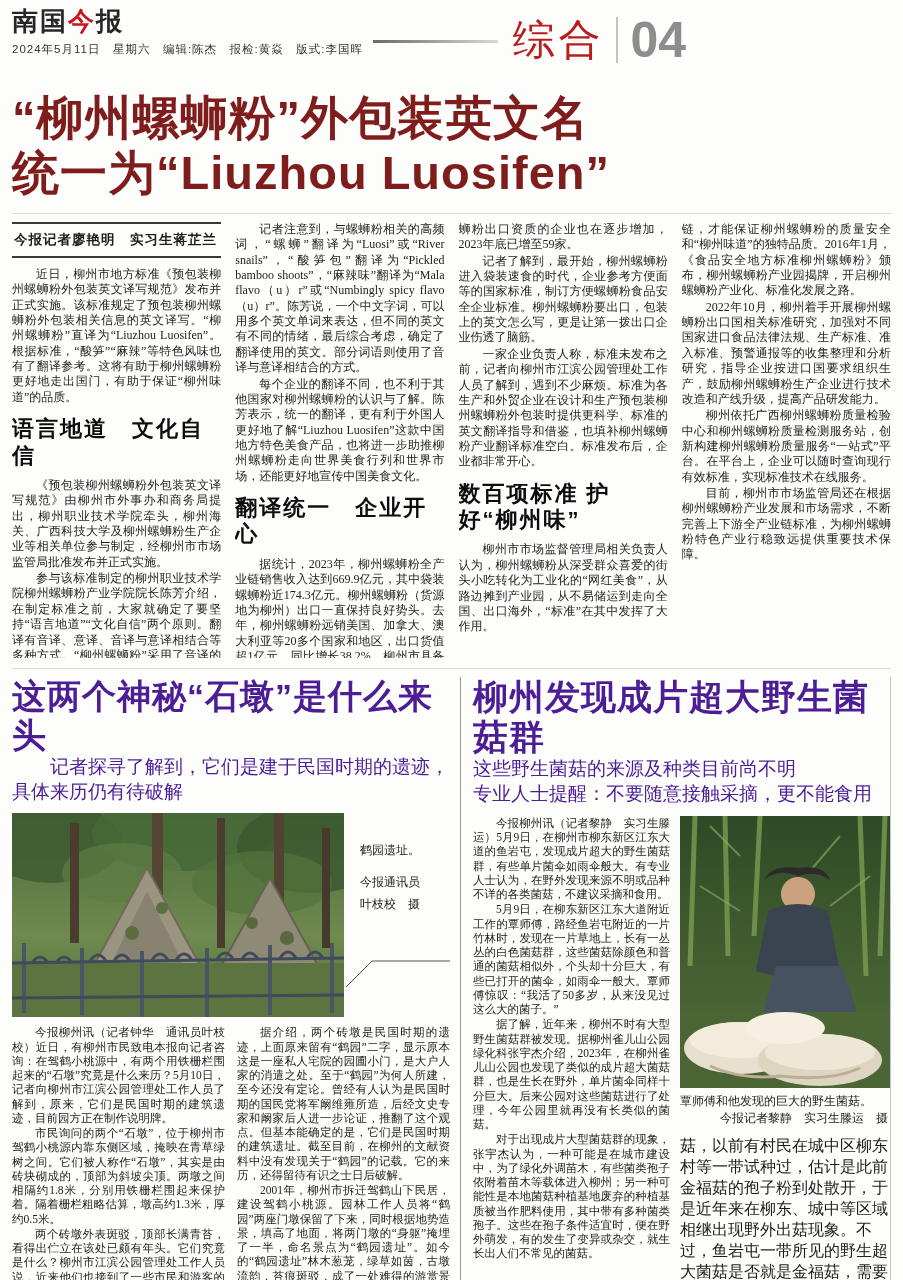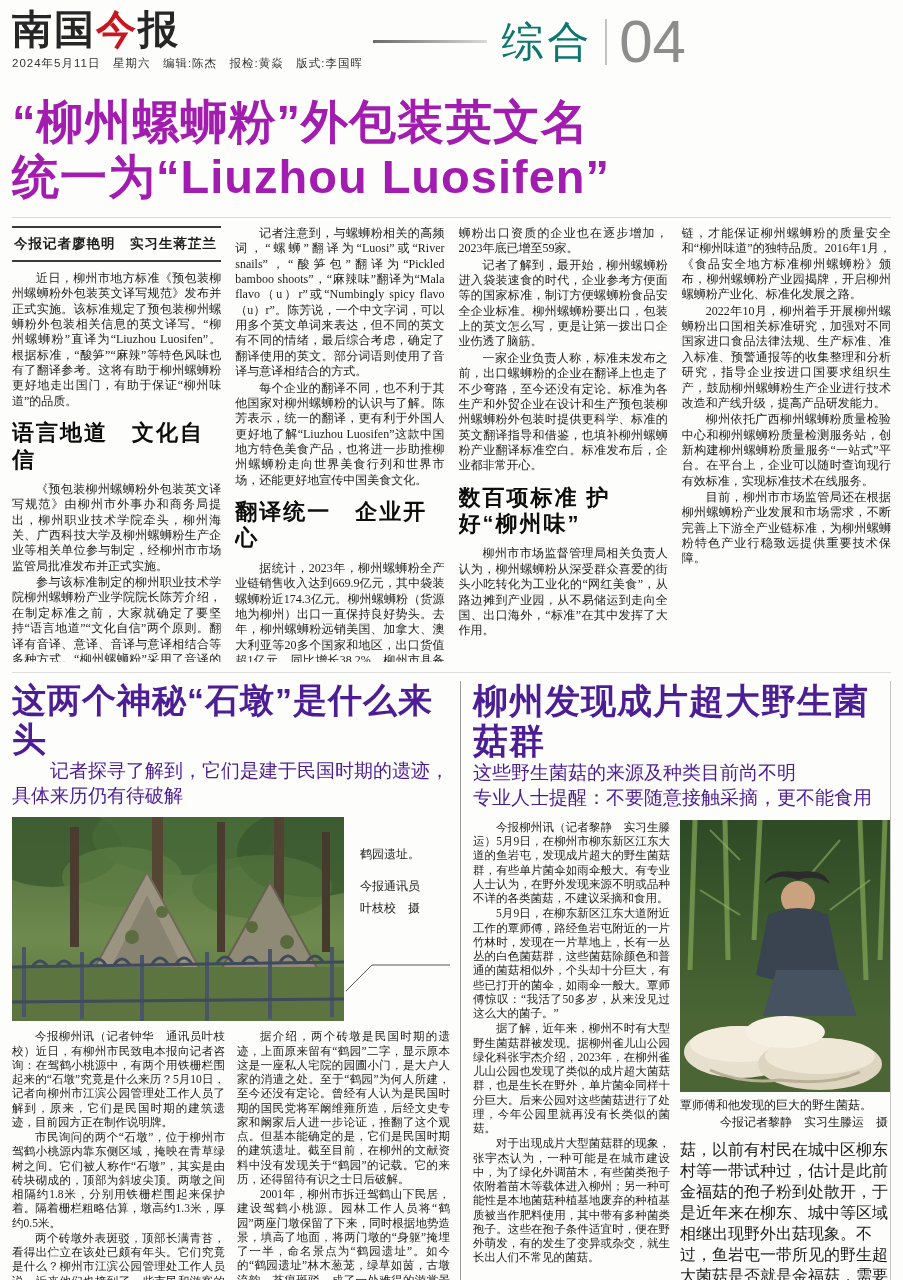--- a/index.html
+++ b/index.html
@@ -5,37 +5,37 @@
   * { margin:0; padding:0; box-sizing:border-box; }
   html,body { background:#e8e8e8; }
   .page {
     width:903px; height:1280px; margin:0 auto; background:#fdfdfc;
     position:relative; overflow:hidden; padding:10px 12px 0 12px;
     font-family:"Liberation Serif","DejaVu Serif",serif; color:#1c1c1c;
   }
   
   .mast-row { display:flex; align-items:flex-start; }
   .mast-left { flex:0 0 auto; }
-  .logo { font-family:Liberation Serif, serif; font-weight:900;
-          font-size:40px; letter-spacing:2px; color:#262626; line-height:1; }
+  .logo { font-family:Liberation Mono, monospace; font-weight:900;
+          font-size:26px; letter-spacing:2px; color:#262626; line-height:1; }
   .logo .red { color:#c9161e; }
   .mast-line { flex:1 1 auto; height:3px; margin:30px 14px 0 10px;
                background:linear-gradient(to right,#6a6a6a,#d9d9d9); }
   .section-block { display:flex; align-items:center; margin-top:2px; }
-  .section-name { font-family:"Liberation Sans",sans-serif; font-size:42px; color:#0f766e;
+  .section-name { font-family:"Liberation Sans",sans-serif; font-size:42px; color:#b91c1c;
                   letter-spacing:4px; }
   .section-vbar { width:2px; height:46px; background:#c2c2c2; margin:0 12px; }
-  .page-num { font-family:"Liberation Sans",sans-serif; font-size:60px; font-weight:normal;
+  .page-num { font-family:"Liberation Sans",sans-serif; font-size:50px; font-weight:bold;
               color:#8d8d8d; line-height:1; }
   .mast-spacer { flex:0 0 205px; }
   .dateline { font-size:11.5px; color:#333; margin-top:6px; letter-spacing:1px;
               font-family:"Liberation Sans",sans-serif; }
   
   .lead-headline { margin-top:22px; font-family:"Liberation Sans","DejaVu Sans",sans-serif;
-                   font-weight:900; font-size:47px; line-height:1.18; color:#a21caf;
+                   font-weight:900; font-size:47px; line-height:1.18; color:#7f1d1d;
                    letter-spacing:1px; }
   .lead-rule { border:none; border-top:1px solid #d8d8d8; margin:12px 0 8px 0; }
   
   .lead-body { display:flex; gap:14px; height:436px; overflow:hidden; margin-top:4px; }
   .lead-col { flex:1 1 0; overflow:hidden; }
   .byline-box { border-top:2px solid #3a3a3a; border-bottom:2px solid #3a3a3a;
                 padding:7px 2px; font-size:13.5px; font-weight:bold; margin-bottom:9px;
                 letter-spacing:1px; }
   .coltext p { font-size:12px; line-height:1.28; text-align:justify; text-indent:2em;
                margin-bottom:1px; }
@@ -113,21 +113,21 @@
     </div>
     <div class="lead-col coltext">
         <p>记者注意到，与螺蛳粉相关的高频词，“螺蛳”翻译为“Luosi”或“River snails”，“酸笋包”翻译为“Pickled bamboo shoots”，“麻辣味”翻译为“Mala flavo（u）r”或“Numbingly spicy flavo（u）r”。陈芳说，一个中文字词，可以用多个英文单词来表达，但不同的英文有不同的情绪，最后综合考虑，确定了翻译使用的英文。部分词语则使用了音译与意译相结合的方式。</p>
         <p>每个企业的翻译不同，也不利于其他国家对柳州螺蛳粉的认识与了解。陈芳表示，统一的翻译，更有利于外国人更好地了解“Liuzhou Luosifen”这款中国地方特色美食产品，也将进一步助推柳州螺蛳粉走向世界美食行列和世界市场，还能更好地宣传中国美食文化。</p>
         <p class="subhead">翻译统一　企业开心</p>
         <p>据统计，2023年，柳州螺蛳粉全产业链销售收入达到669.9亿元，其中袋装螺蛳粉近174.3亿元。柳州螺蛳粉（货源地为柳州）出口一直保持良好势头。去年，柳州螺蛳粉远销美国、加拿大、澳大利亚等20多个国家和地区，出口货值超1亿元，同比增长38.2%。柳州市具备螺</p>
       </div>
     <div class="lead-col coltext">
         <p class="noindent">蛳粉出口资质的企业也在逐步增加，2023年底已增至59家。</p>
         <p>记者了解到，最开始，柳州螺蛳粉进入袋装速食的时代，企业参考方便面等的国家标准，制订方便螺蛳粉食品安全企业标准。柳州螺蛳粉要出口，包装上的英文怎么写，更是让第一拨出口企业伤透了脑筋。</p>
-        <p>一家企业负责人称，标准未发布之前，出口螺蛳粉的企业在翻译上也走了不少弯路，至今还没有定论。标准为各生产和外贸企业在设计和生产预包装柳州螺蛳粉外包装时提供更科学、标准的英文翻译指导和借鉴，也填补柳州螺蛳粉产业翻译标准空白。标准发布后，企业都非常开心。</p>
+        <p>一家企业负责人称，标准未发布之前，记者向柳州市江滨公园管理处工作人员了解到，遇到不少麻烦。标准为各生产和外贸企业在设计和生产预包装柳州螺蛳粉外包装时提供更科学、标准的英文翻译指导和借鉴，也填补柳州螺蛳粉产业翻译标准空白。标准发布后，企业都非常开心。</p>
         <p class="subhead">数百项标准 护好“柳州味”</p>
         <p>柳州市市场监督管理局相关负责人认为，柳州螺蛳粉从深受群众喜爱的街头小吃转化为工业化的“网红美食”，从路边摊到产业园，从不易储运到走向全国、出口海外，“标准”在其中发挥了大作用。</p>
       </div>
     <div class="lead-col coltext">
         <p class="noindent">链，才能保证柳州螺蛳粉的质量安全和“柳州味道”的独特品质。2016年1月，《食品安全地方标准柳州螺蛳粉》颁布，柳州螺蛳粉产业园揭牌，开启柳州螺蛳粉产业化、标准化发展之路。</p>
         <p>2022年10月，柳州着手开展柳州螺蛳粉出口国相关标准研究，加强对不同国家进口食品法律法规、生产标准、准入标准、预警通报等的收集整理和分析研究，指导企业按进口国要求组织生产，鼓励柳州螺蛳粉生产企业进行技术改造和产线升级，提高产品研发能力。</p>
         <p>柳州依托广西柳州螺蛳粉质量检验中心和柳州螺蛳粉质量检测服务站，创新构建柳州螺蛳粉质量服务“一站式”平台。在平台上，企业可以随时查询现行有效标准，实现标准技术在线服务。</p>
         <p>目前，柳州市市场监管局还在根据柳州螺蛳粉产业发展和市场需求，不断完善上下游全产业链标准，为柳州螺蛳粉特色产业行稳致远提供重要技术保障。</p>
       </div>
   </div>

